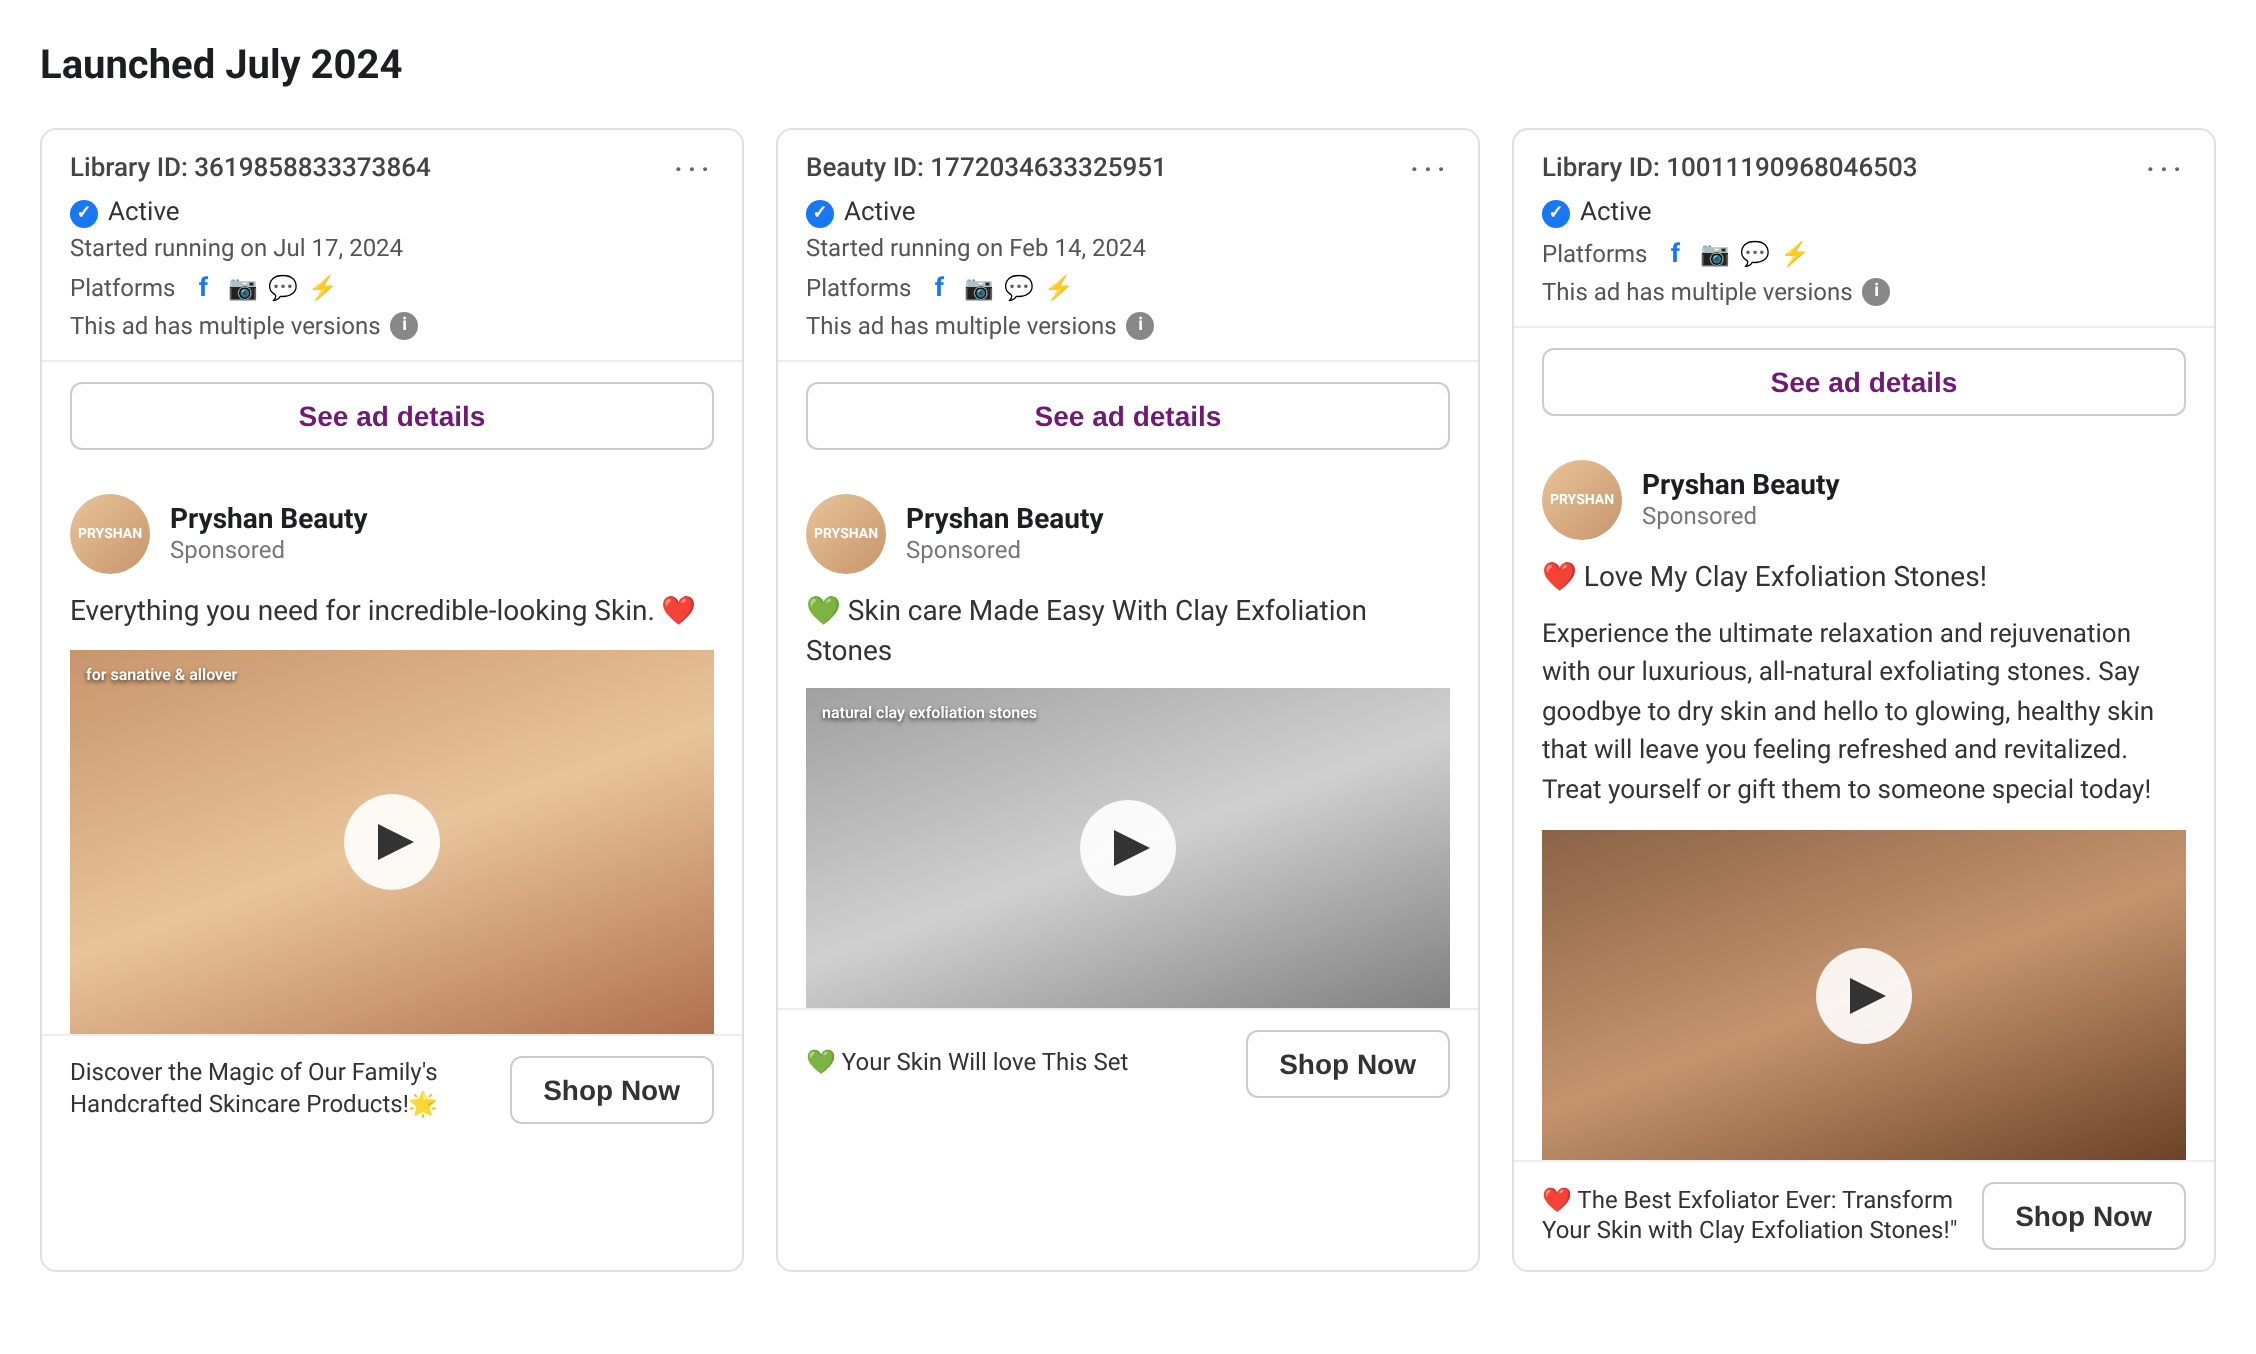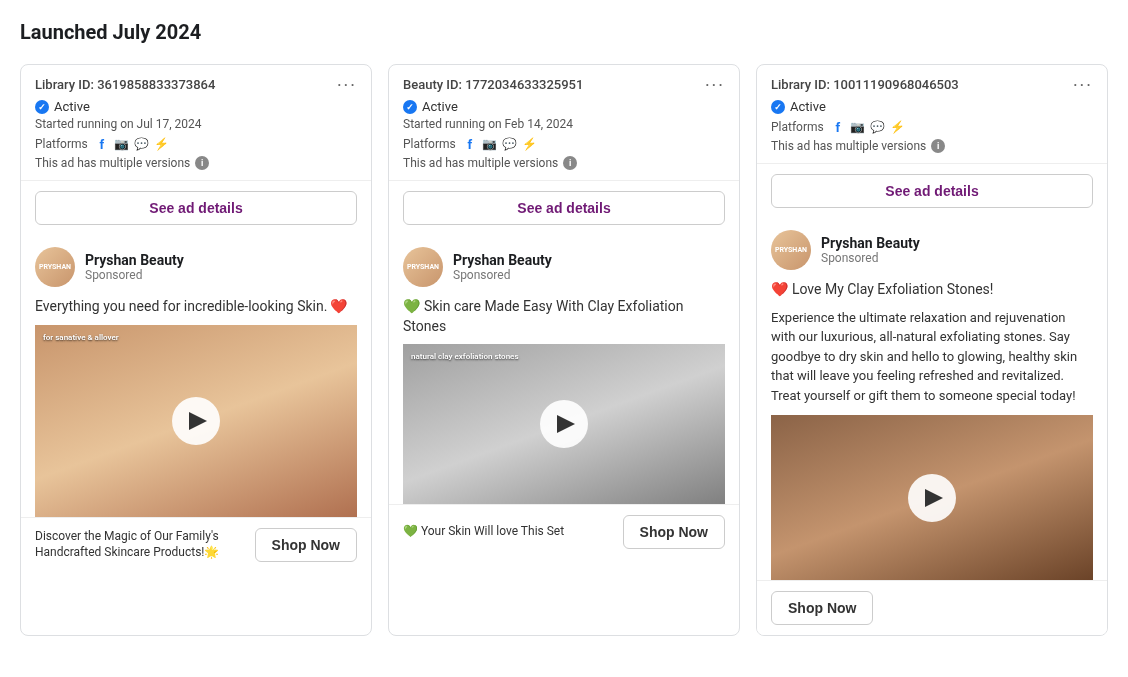--- a/index.html
+++ b/index.html
@@ -407,17 +407,18 @@
           <div class="sponsored-text">Sponsored</div>
         </div>
       </div>
       <div class="ad-caption">❤️ Love My Clay Exfoliation Stones!</div>
       <div class="ad-description">Experience the ultimate relaxation and rejuvenation with our luxurious, all-natural exfoliating stones. Say goodbye to dry skin and hello to glowing, healthy skin that will leave you feeling refreshed and revitalized. Treat yourself or gift them to someone special today!</div>
       <div class="video-thumbnail video-thumbnail-3">
         <div class="play-btn"></div>
       </div>
     </div>
     <div class="card-footer">
+      <span class="footer-caption">❤️ The Best Exfoliator Ever: Transform Your Skin with Clay Exfoliation Stones!"</span>
       <button class="shop-now-btn">Shop Now</button>
     </div>
   </div>
 
 </div>
 
 </body></html>

